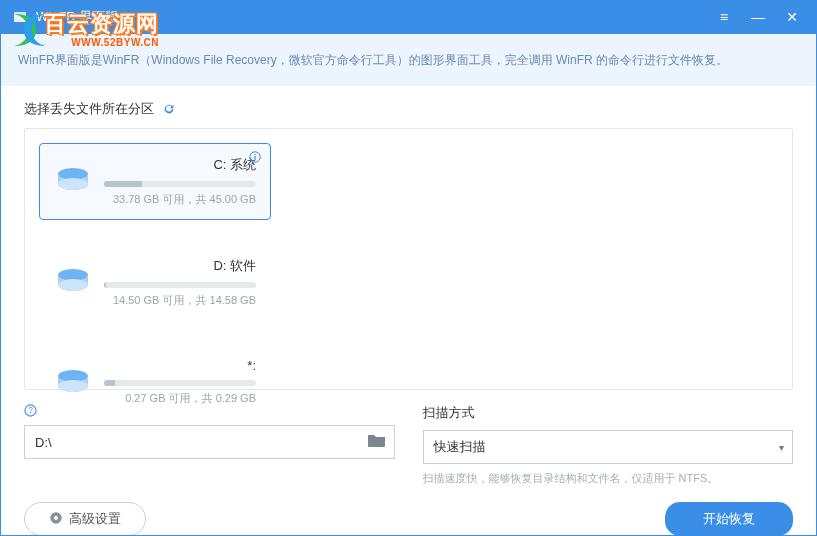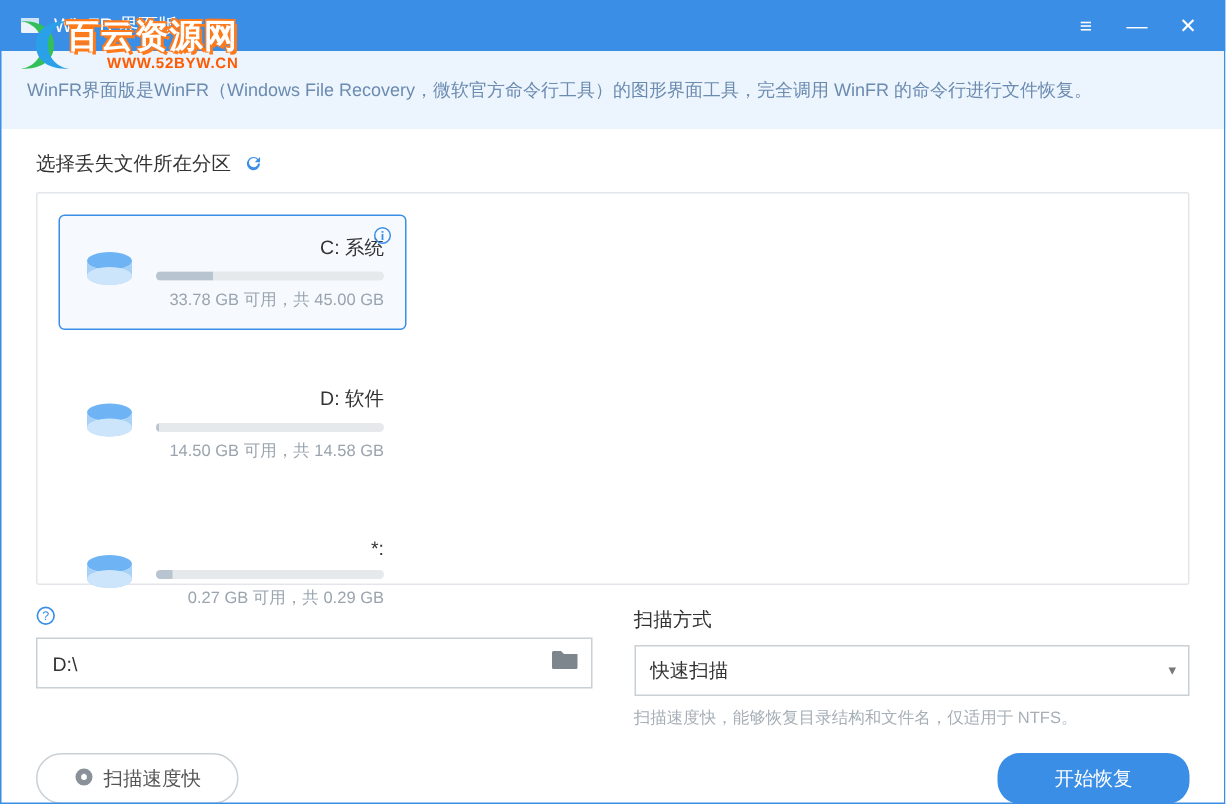--- a/index.html
+++ b/index.html
@@ -193,18 +193,18 @@
 
 <div class="footer">
   <button class="adv-btn">
     <span class="gear">
       <svg width="14" height="14" viewBox="0 0 16 16">
           <circle cx="8" cy="8" r="6.5" fill="#8a9199"></circle>
           <circle cx="8" cy="8" r="2.2" fill="#fff"></circle>
           <path d="M8 5l-2 4.5L10 7H6l4 2.5z" fill="#fff"></path>
         </svg>
     </span>
-    <span>扫描速度快</span>
+    <span>高级设置</span>
   </button>
   <button class="start-btn">开始恢复</button>
 </div>
 
 <div class="outer-border"></div>
 
 </body></html>

